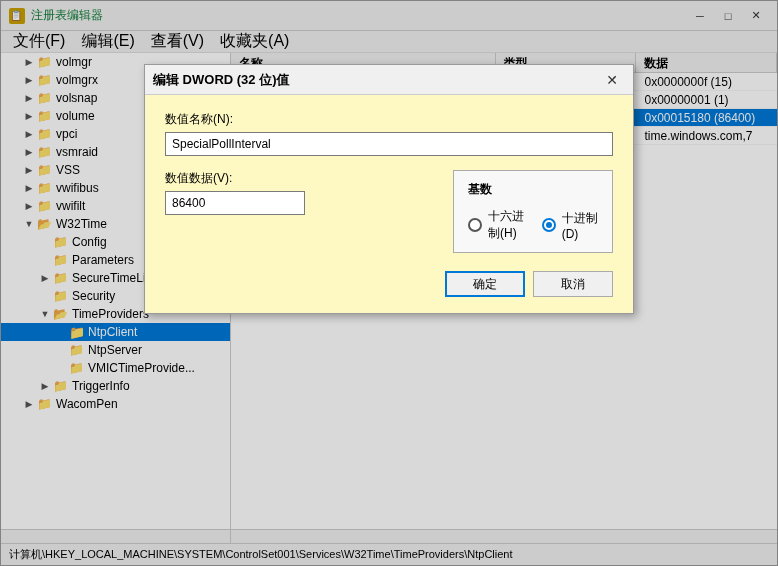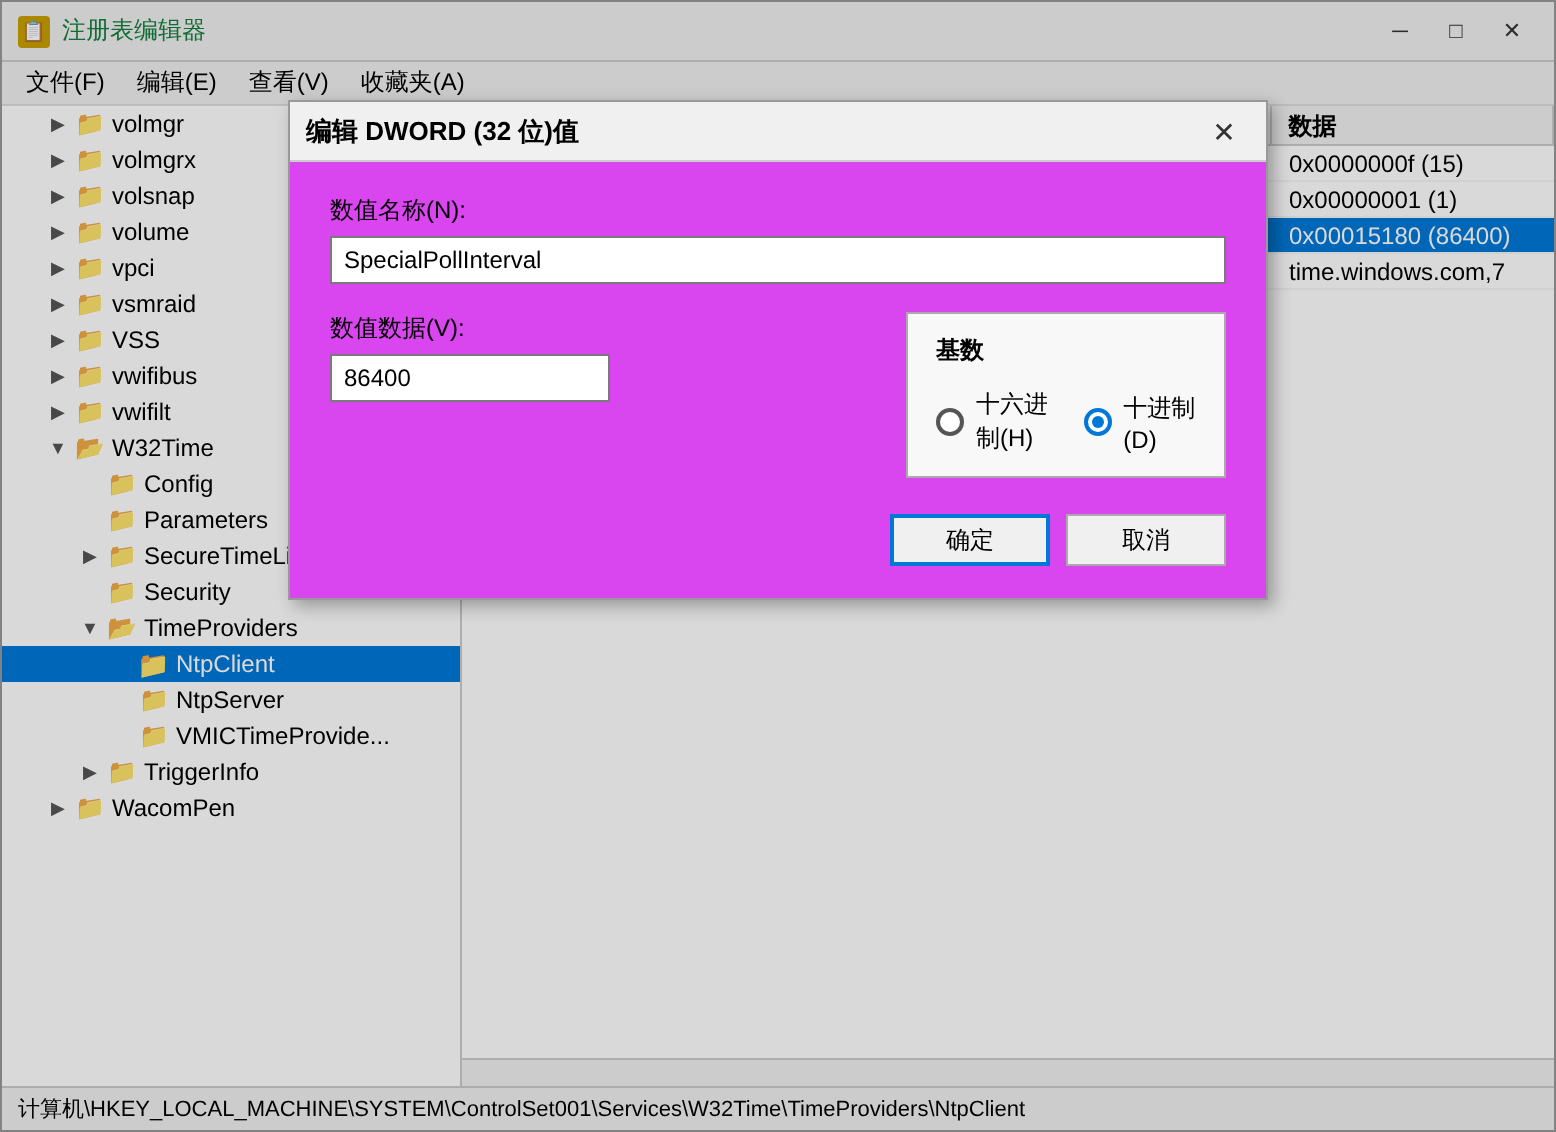--- a/index.html
+++ b/index.html
@@ -75,39 +75,39 @@
       height: 22px;
       background: #f0f0f0;
       display: flex;
       align-items: center;
       padding: 0 4px;
       border-bottom: 1px solid #ddd;
     }
     .menu-item {
       padding: 2px 8px;
       cursor: pointer;
-      font-size: 12px;
+      font-size: 16px;
       color: #000;
     }
 
     
     .content-area {
       display: flex;
       flex: 1;
       overflow: hidden;
     }
 
     
     .tree-panel {
       width: 230px;
       background: white;
       border-right: 1px solid #ccc;
       overflow: hidden;
       display: flex;
-      flex-direction: row;
+      flex-direction: column;
     }
     .tree-content {
       flex: 1;
       overflow-y: auto;
       overflow-x: hidden;
     }
     .tree-scrollbar-h {
       height: 14px;
       background: #f0f0f0;
       border-top: 1px solid #ccc;
@@ -225,25 +225,26 @@
       top: 0; left: 0; right: 0; bottom: 0;
       background: rgba(0,0,0,0.15);
       display: flex;
       align-items: flex-start;
       justify-content: center;
       padding-top: 50px;
     }
 
     
     .dialog {
-      background: #d946ef;
+      background: #fef9c3;
       border: 1px solid #999;
       box-shadow: 3px 3px 8px rgba(0,0,0,0.3);
       width: 490px;
       position: relative;
+      margin-top: 14px;
     }
     .dialog-title-bar {
       background: #f0f0f0;
       height: 30px;
       display: flex;
       align-items: center;
       padding: 0 8px;
       border-bottom: 1px solid #ccc;
       justify-content: space-between;
     }

